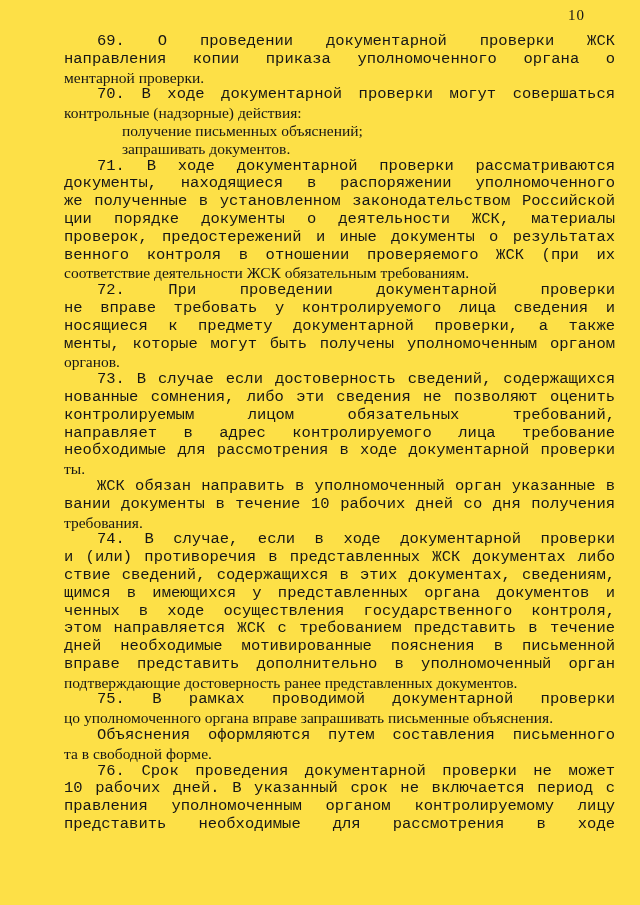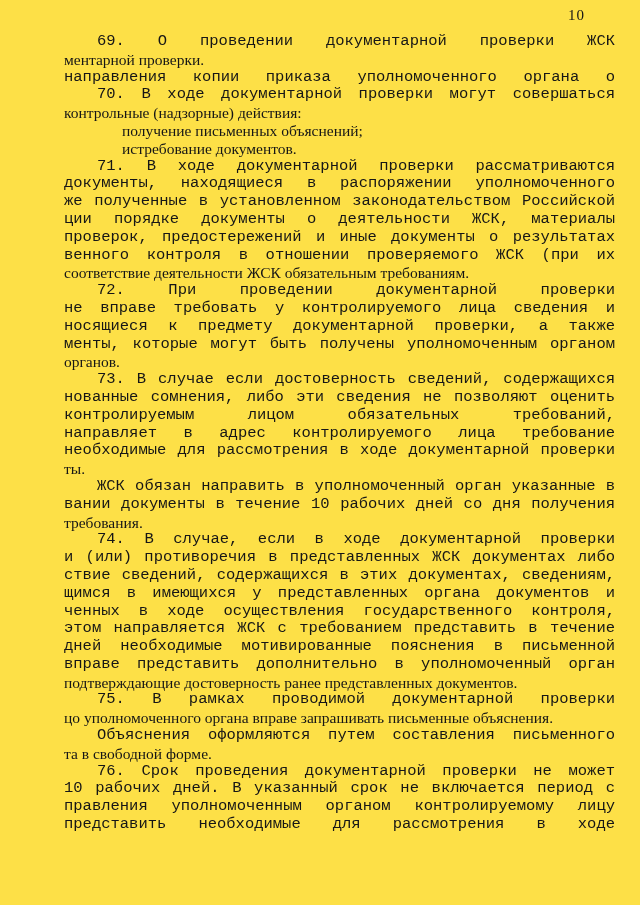--- a/index.html
+++ b/index.html
@@ -54,26 +54,26 @@
     text-indent: 0;
   }
 </style>
 </head>
 <body>
 
 <div class="page">
   <div class="page-number">10</div>
   <div class="text-block" id="text-block">
       <div class="line para just">69. О проведении документарной проверки ЖСК уведомляется путем</div>
+      <div class="line none just">направления копии приказа уполномоченного органа о проведении доку-</div>
       <div class="line none">ментарной проверки.</div>
-      <div class="line none just">направления копии приказа уполномоченного органа о проведении доку-</div>
       <div class="line para just">70. В ходе документарной проверки могут совершаться следующие</div>
       <div class="line none">контрольные (надзорные) действия:</div>
       <div class="line item">получение письменных объяснений;</div>
-      <div class="line item">истребование документов.</div>
+      <div class="line item">запрашивать документов.</div>
       <div class="line para just">71. В ходе документарной проверки рассматриваются материалы и</div>
       <div class="line none just">документы, находящиеся в распоряжении уполномоченного органа, а так-</div>
       <div class="line none just">же полученные в установленном законодательством Российской Федера-</div>
       <div class="line none just">ции порядке документы о деятельности ЖСК, материалы результатах</div>
       <div class="line none just">проверок, предостережений и иные документы о результатах государст-</div>
       <div class="line none just">венного контроля в отношении проверяемого ЖСК (при их наличии) на</div>
       <div class="line none">соответствие деятельности ЖСК обязательным требованиям.</div>
       <div class="line para just">72. При проведении документарной проверки уполномоченный орган</div>
       <div class="line none just">не вправе требовать у контролируемого лица сведения и документы, не от-</div>
       <div class="line none just">носящиеся к предмету документарной проверки, а также сведения и доку-</div>

